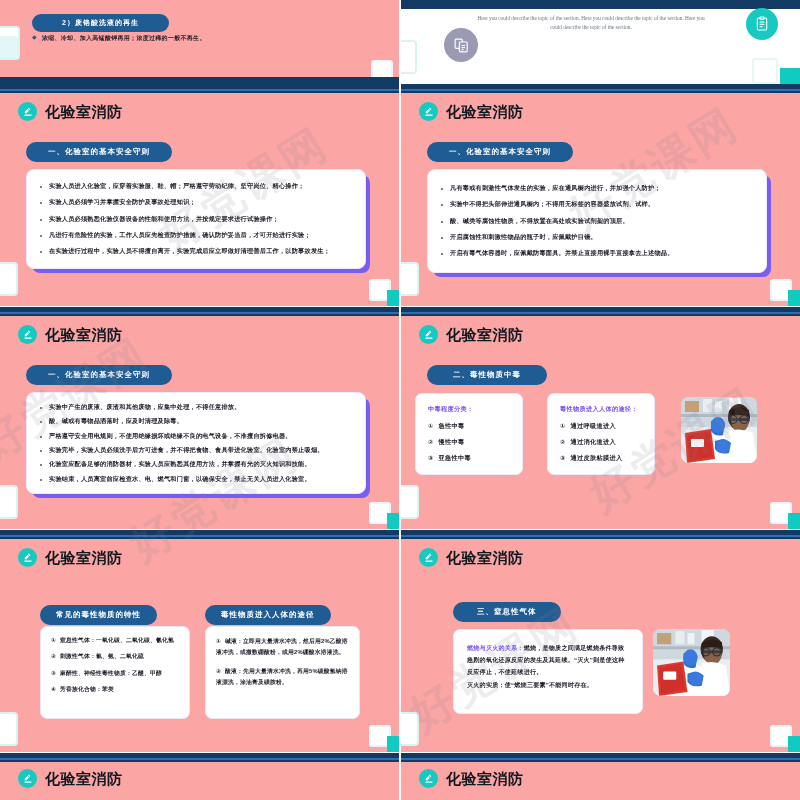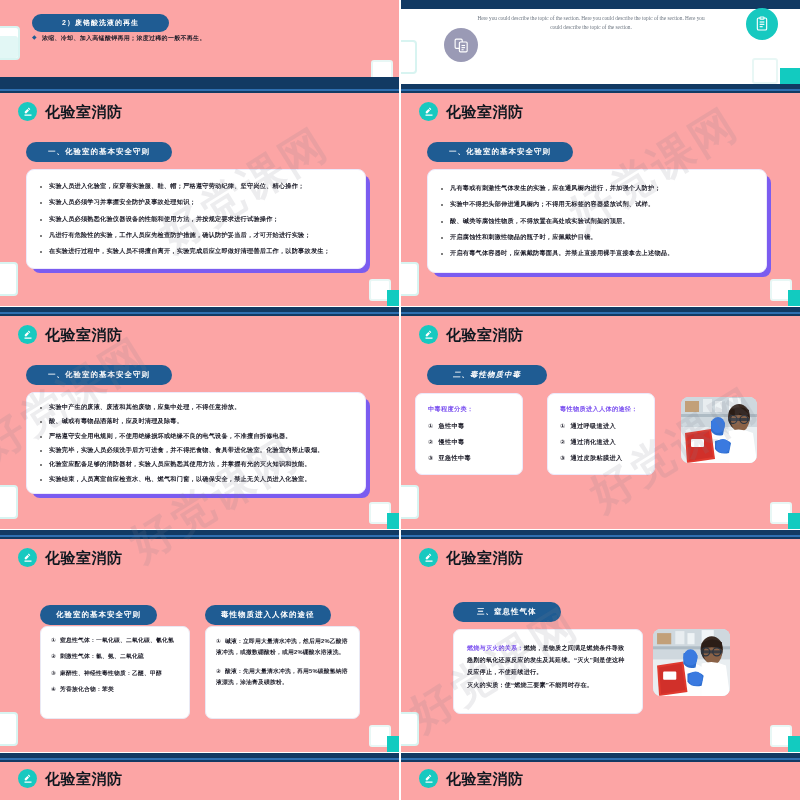--- a/index.html
+++ b/index.html
@@ -399,21 +399,21 @@
     <div class="topbar"></div>
     <div class="slide-head">
       <span class="badge-circle">
         <svg width="12" height="12" viewBox="0 0 24 24" fill="#ffffff">
           <path d="M13.5 3.2l3.1 3.1-1.6 1.6-3.1-3.1zM10.9 6.1l3.1 3.1-5.1 5.1a2.2 2.2 0 0 1-3.1-3.1zM5 17.2h14v2.1H5z"></path>
         </svg>
       </span>
       <span class="slide-title">化验室消防</span>
     </div>
     <div style="position:absolute;left:26px;top:56px;">
-      <span class="pill" style="padding:5px 26px;font-style:italic;">二、毒性物质中毒</span>
+      <span class="pill" style="padding:5px 26px;">二、毒性物质中毒</span>
     </div>
 
     <div style="position:absolute;left:14px;top:86px;width:108px;">
       <div class="mini-card">
         <div class="mini-head">中毒程度分类：</div>
         <ul class="mini-list">
           <li><span class="num">①</span><span>急性中毒</span></li>
           <li><span class="num">②</span><span>慢性中毒</span></li>
           <li><span class="num">③</span><span>亚急性中毒</span></li>
         </ul>
@@ -472,21 +472,21 @@
     <div class="slide-head">
       <span class="badge-circle">
         <svg width="12" height="12" viewBox="0 0 24 24" fill="#ffffff">
           <path d="M13.5 3.2l3.1 3.1-1.6 1.6-3.1-3.1zM10.9 6.1l3.1 3.1-5.1 5.1a2.2 2.2 0 0 1-3.1-3.1zM5 17.2h14v2.1H5z"></path>
         </svg>
       </span>
       <span class="slide-title">化验室消防</span>
     </div>
 
     <div style="position:absolute;left:40px;top:73px;">
-      <span class="pill" style="padding:5px 16px;">化验室的基本安全守则</span>
+      <span class="pill" style="padding:5px 16px;">常见的毒性物质的特性</span>
     </div>
     <div class="box" style="position:absolute;left:40px;top:96px;width:150px;height:93px;">
       <ul class="box-list">
         <li><span class="num">①</span><span>窒息性气体：一氧化碳、二氧化碳、氰化氢</span></li>
         <li><span class="num">②</span><span>刺激性气体：氯、氨、二氧化硫</span></li>
         <li><span class="num">③</span><span>麻醉性、神经性毒性物质：乙醚、甲醇</span></li>
         <li><span class="num">④</span><span>芳香族化合物：苯类</span></li>
       </ul>
     </div>
 

